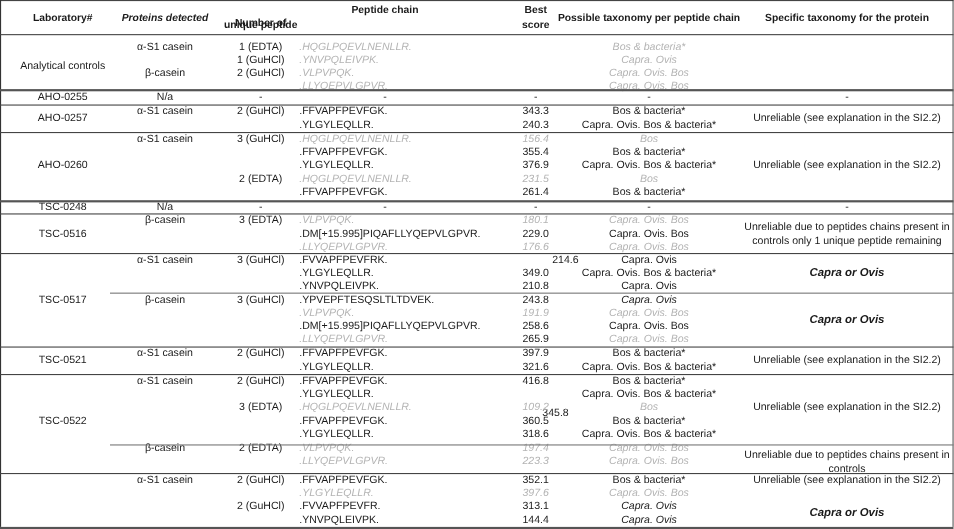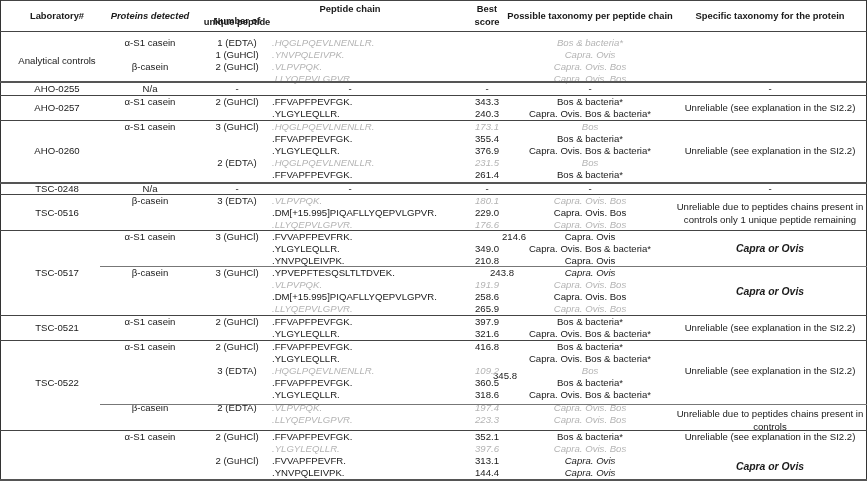--- a/index.html
+++ b/index.html
@@ -73,21 +73,21 @@
       <div class="txt " style="left: 272px; top: 108px;">.YLGYLEQLLR.</div>
       <div class="txt c " style="left: 487px; top: 108px;">240.3</div>
       <div class="txt c " style="left: 590px; top: 108px;">Capra. Ovis. Bos &amp; bacteria*</div>
       <div class="txt c" style="left: 770px; top: 102px;">Unreliable (see explanation in the SI2.2)</div>
       <div class="hline " style="top: 120px;"></div>
       <div class="txt c" style="left: 57px; top: 145px;">AHO-0260</div>
       <div class="txt c" style="left: 150px; top: 121px;">α-S1 casein</div>
       <div class="txt c" style="left: 237px; top: 121px;">3 (GuHCl)</div>
       <div class="txt c" style="left: 237px; top: 157px;">2 (EDTA)</div>
       <div class="txt grey" style="left: 272px; top: 121px;">.HQGLPQEVLNENLLR.</div>
-      <div class="txt c grey" style="left: 487px; top: 121px;">173.1</div>
+      <div class="txt c grey" style="left: 487px; top: 121px;">156.4</div>
       <div class="txt c grey" style="left: 590px; top: 121px;">Bos</div>
       <div class="txt " style="left: 272px; top: 133px;">.FFVAPFPEVFGK.</div>
       <div class="txt c " style="left: 487px; top: 133px;">355.4</div>
       <div class="txt c " style="left: 590px; top: 133px;">Bos &amp; bacteria*</div>
       <div class="txt " style="left: 272px; top: 145px;">.YLGYLEQLLR.</div>
       <div class="txt c " style="left: 487px; top: 145px;">376.9</div>
       <div class="txt c " style="left: 590px; top: 145px;">Capra. Ovis. Bos &amp; bacteria*</div>
       <div class="txt grey" style="left: 272px; top: 157px;">.HQGLPQEVLNENLLR.</div>
       <div class="txt c grey" style="left: 487px; top: 157px;">231.5</div>
       <div class="txt c grey" style="left: 590px; top: 157px;">Bos</div>
@@ -126,21 +126,21 @@
       <div class="txt " style="left: 272px; top: 231px;">.FVVAPFPEVFRK.</div>
       <div class="txt c " style="left: 514px; top: 231px;">214.6</div>
       <div class="txt c " style="left: 590px; top: 231px;">Capra. Ovis</div>
       <div class="txt " style="left: 272px; top: 243px;">.YLGYLEQLLR.</div>
       <div class="txt c " style="left: 487px; top: 243px;">349.0</div>
       <div class="txt c " style="left: 590px; top: 243px;">Capra. Ovis. Bos &amp; bacteria*</div>
       <div class="txt " style="left: 272px; top: 255px;">.YNVPQLEIVPK.</div>
       <div class="txt c " style="left: 487px; top: 255px;">210.8</div>
       <div class="txt c " style="left: 590px; top: 255px;">Capra. Ovis</div>
       <div class="txt " style="left: 272px; top: 267px;">.YPVEPFTESQSLTLTDVEK.</div>
-      <div class="txt c " style="left: 487px; top: 267px; margin-left: 15px;">243.8</div>
+      <div class="txt c " style="left: 487px; top: 267px;">243.8</div>
       <div class="txt c ital" style="left: 590px; top: 267px;">Capra. Ovis</div>
       <div class="txt grey" style="left: 272px; top: 279px;">.VLPVPQK.</div>
       <div class="txt c grey" style="left: 487px; top: 279px;">191.9</div>
       <div class="txt c grey" style="left: 590px; top: 279px;">Capra. Ovis. Bos</div>
       <div class="txt " style="left: 272px; top: 291px;">.DM[+15.995]PIQAFLLYQEPVLGPVR.</div>
       <div class="txt c " style="left: 487px; top: 291px;">258.6</div>
       <div class="txt c " style="left: 590px; top: 291px;">Capra. Ovis. Bos</div>
       <div class="txt grey" style="left: 272px; top: 303px;">.LLYQEPVLGPVR.</div>
       <div class="txt c " style="left: 487px; top: 303px;">265.9</div>
       <div class="txt c grey" style="left: 590px; top: 303px;">Capra. Ovis. Bos</div>

